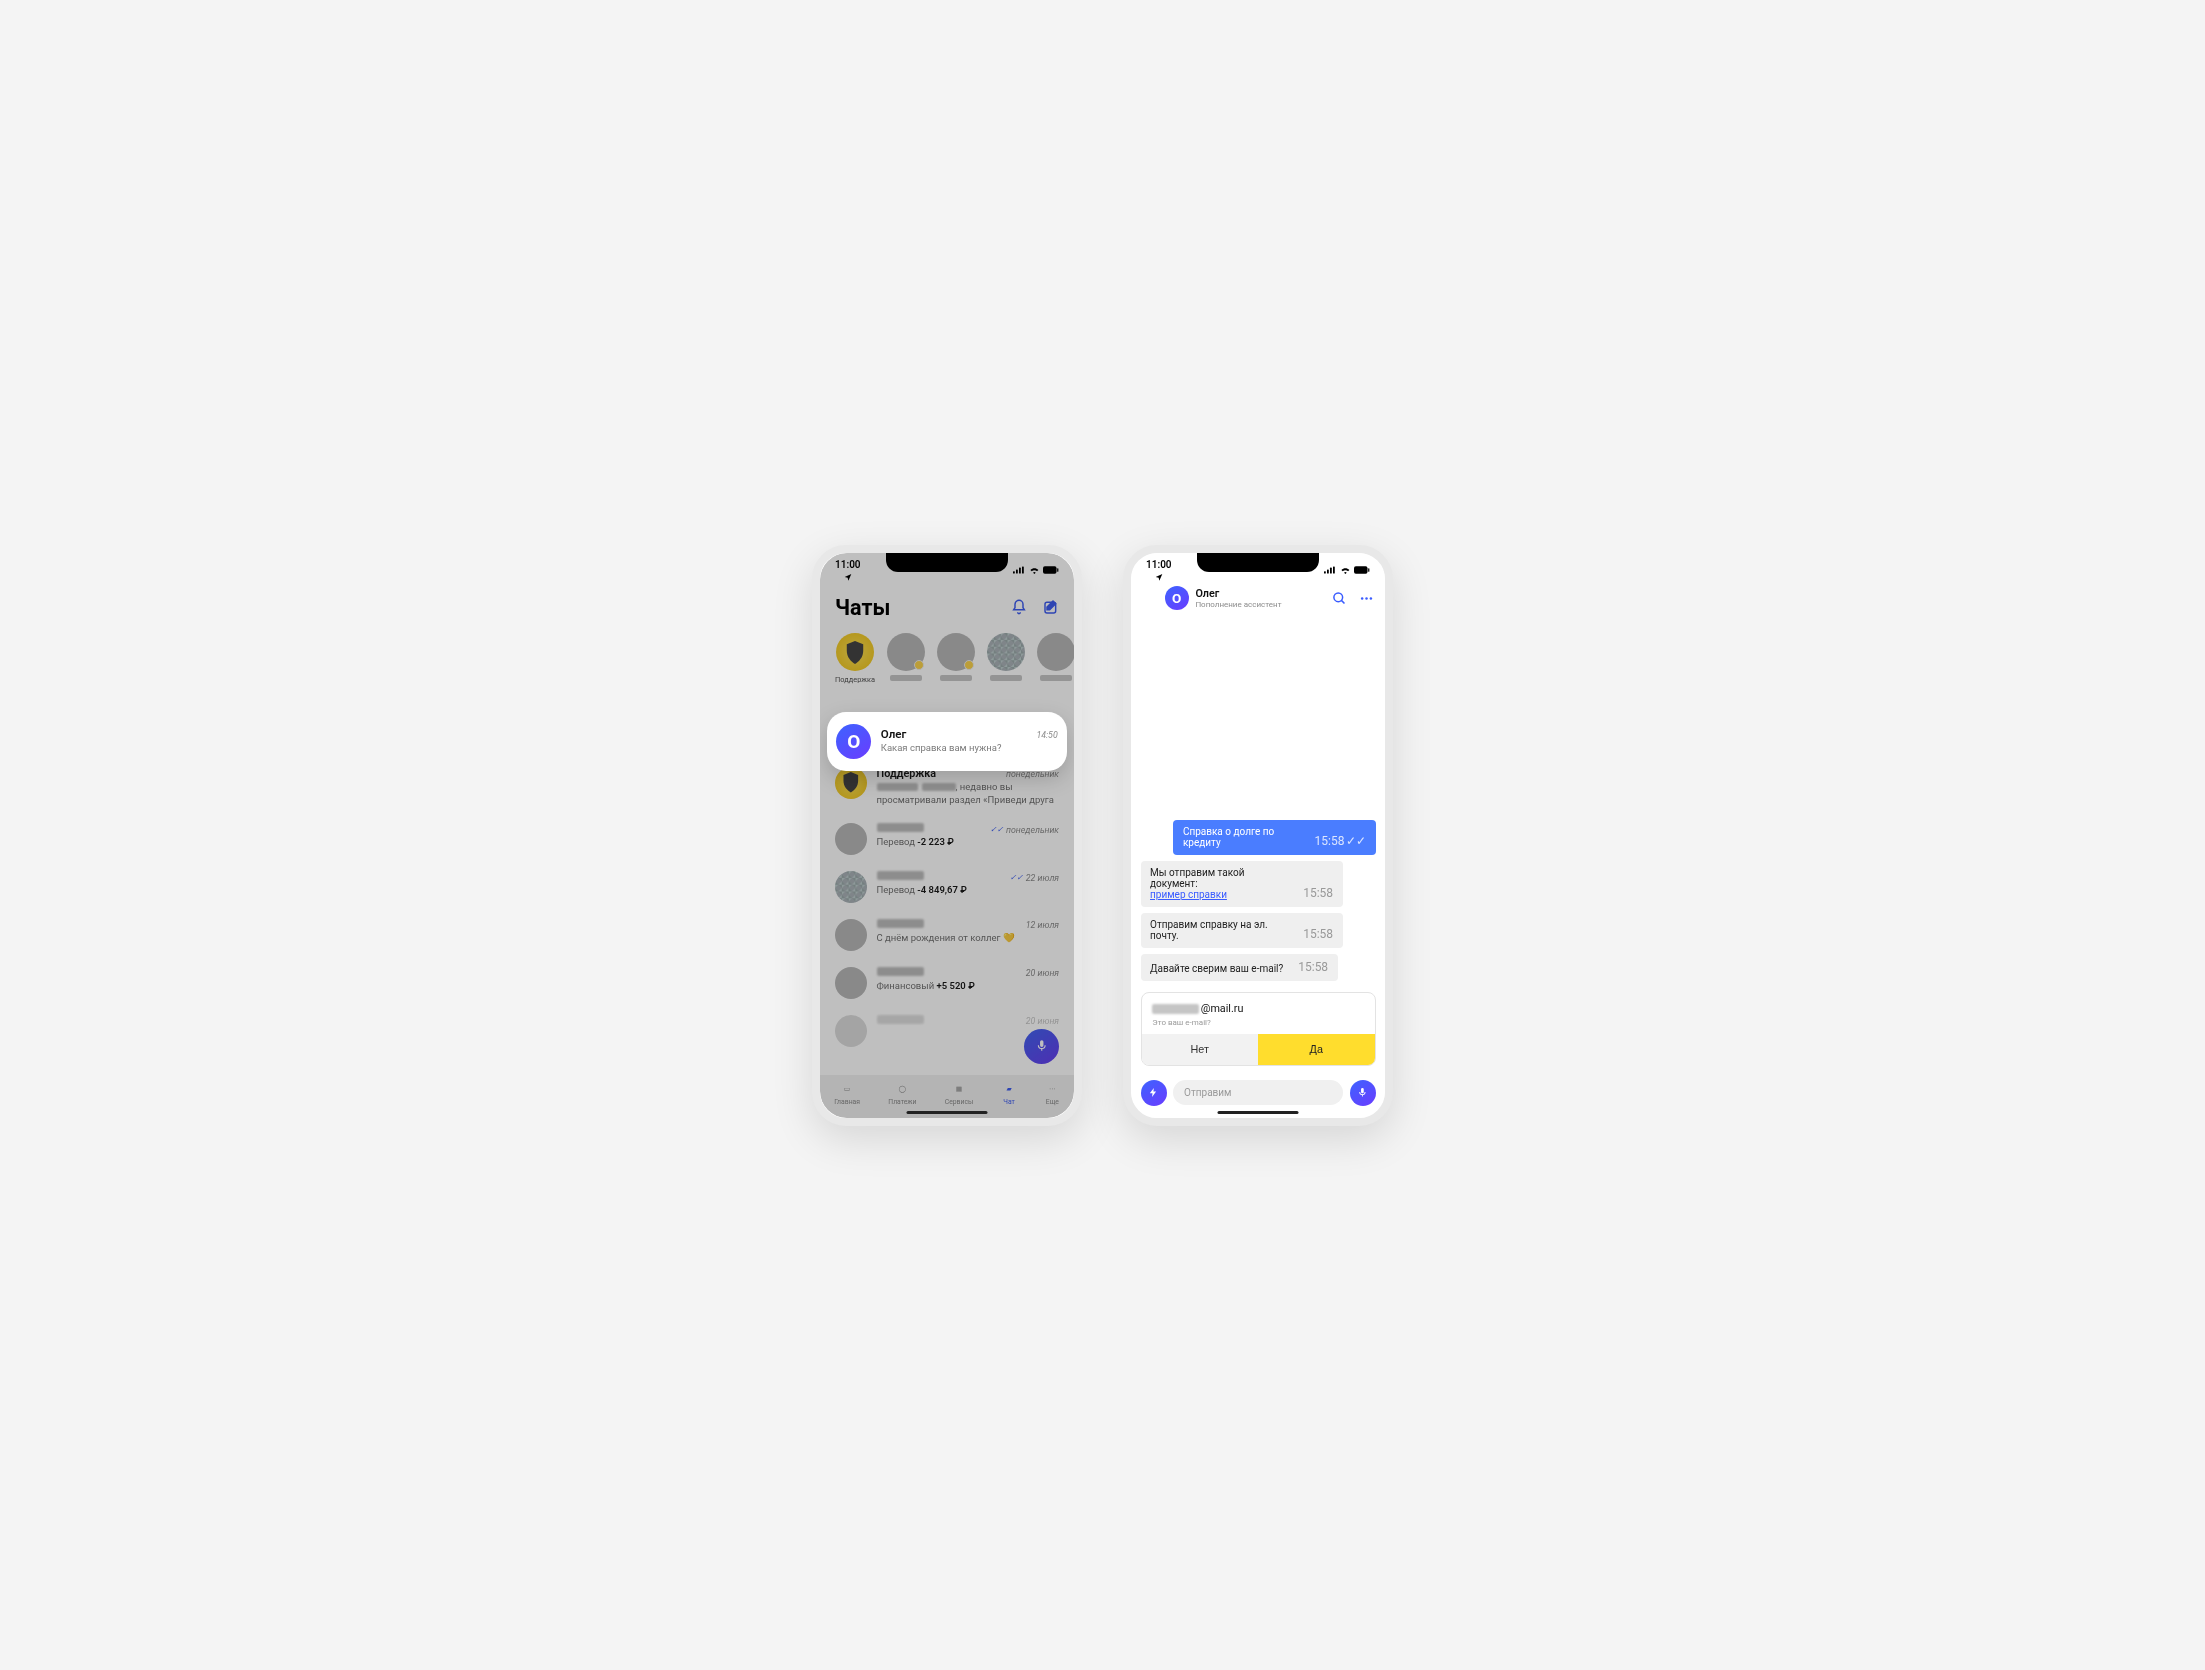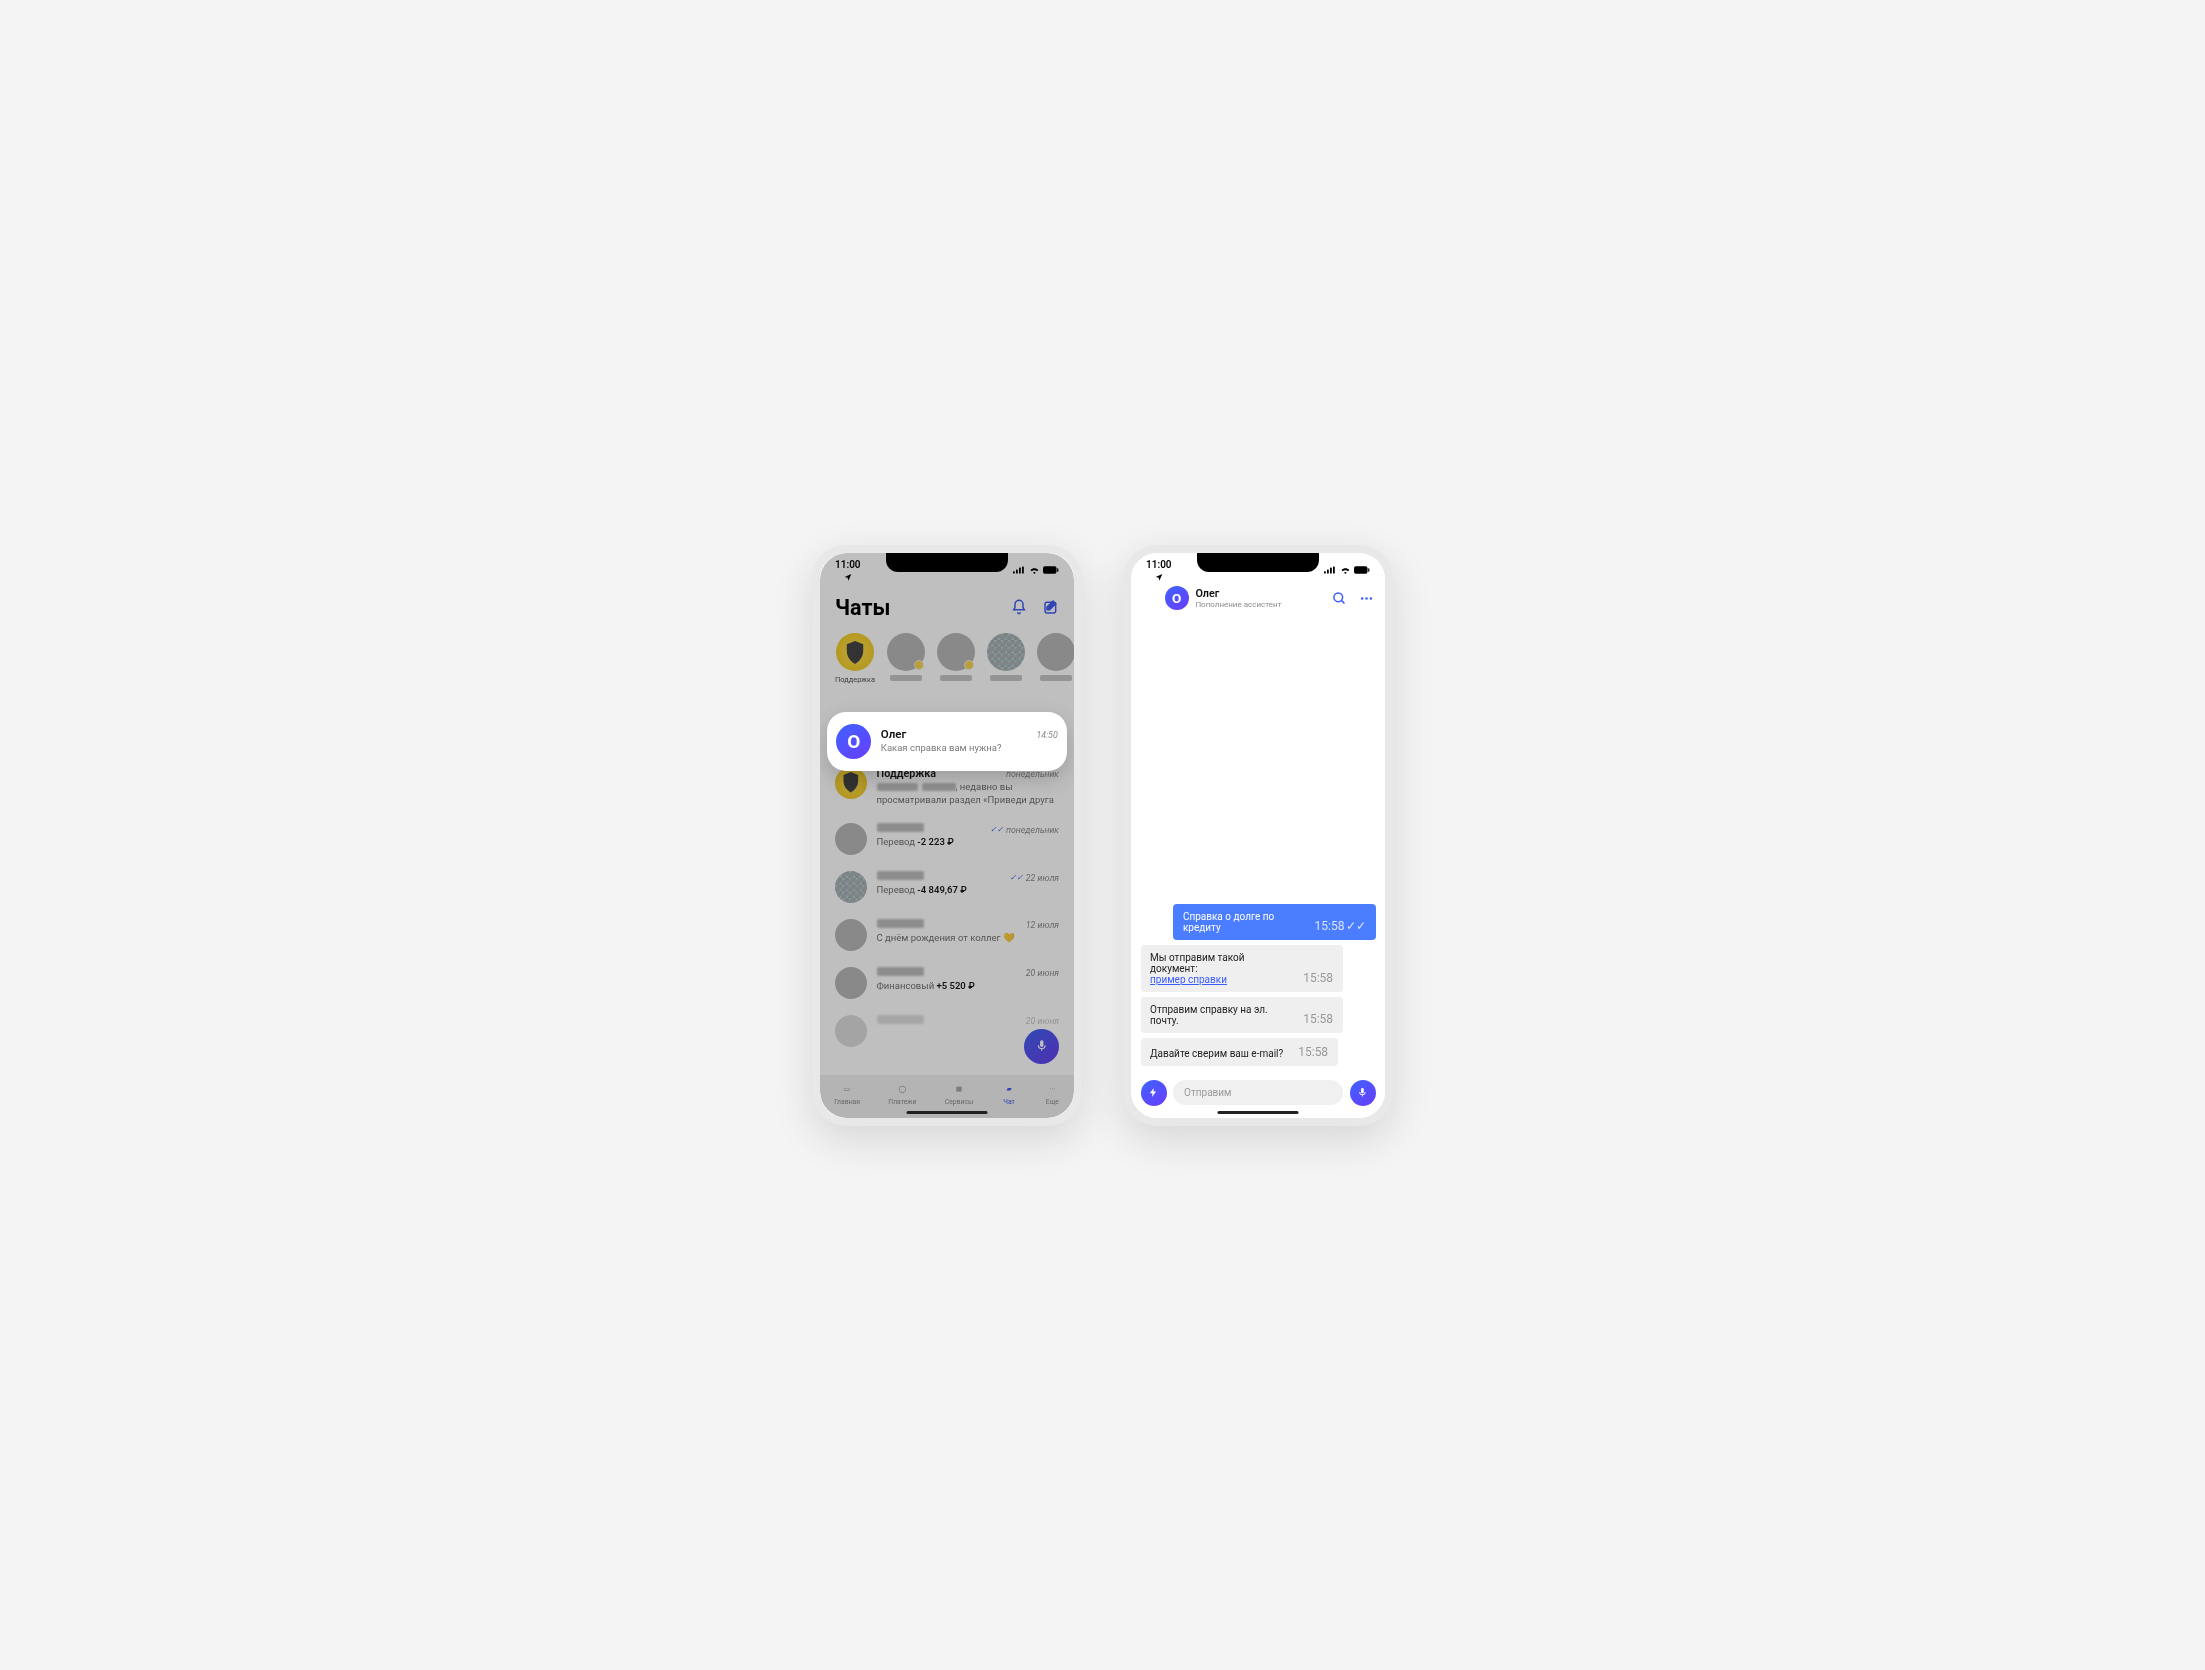--- a/index.html
+++ b/index.html
@@ -569,20 +569,33 @@
         <div class="msg in">
           <span>Отправим справку на эл. почту.</span>
           <span class="t">15:58</span>
         </div>
         <div class="msg in">
           <span>Давайте сверим ваш e-mail?</span>
           <span class="t">15:58</span>
         </div>
       </div>
 
+      <div class="email-card">
+        <div class="top">
+          <div class="email-value">
+            <span class="blurchunk"></span>
+              <span>@mail.ru</span>
+          </div>
+          <div class="email-sub">Это ваш e-mail?</div>
+        </div>
+        <div class="email-actions">
+          <button class="btn-no">Нет</button>
+          <button class="btn-yes">Да</button>
+        </div>
+      </div>
 
       <div class="composer">
         <div class="comp-btn">
           <svg width="10.8" height="10.8" viewBox="0 0 24 24" fill="currentColor">
               <path d="M13 2L4 14h6l-1 8 9-12h-6l1-8z"></path>
             </svg>
         </div>
         <div class="comp-input">Отправим</div>
         <div class="comp-btn">
           <svg width="10.8" height="10.8" viewBox="0 0 24 24" fill="currentColor">

